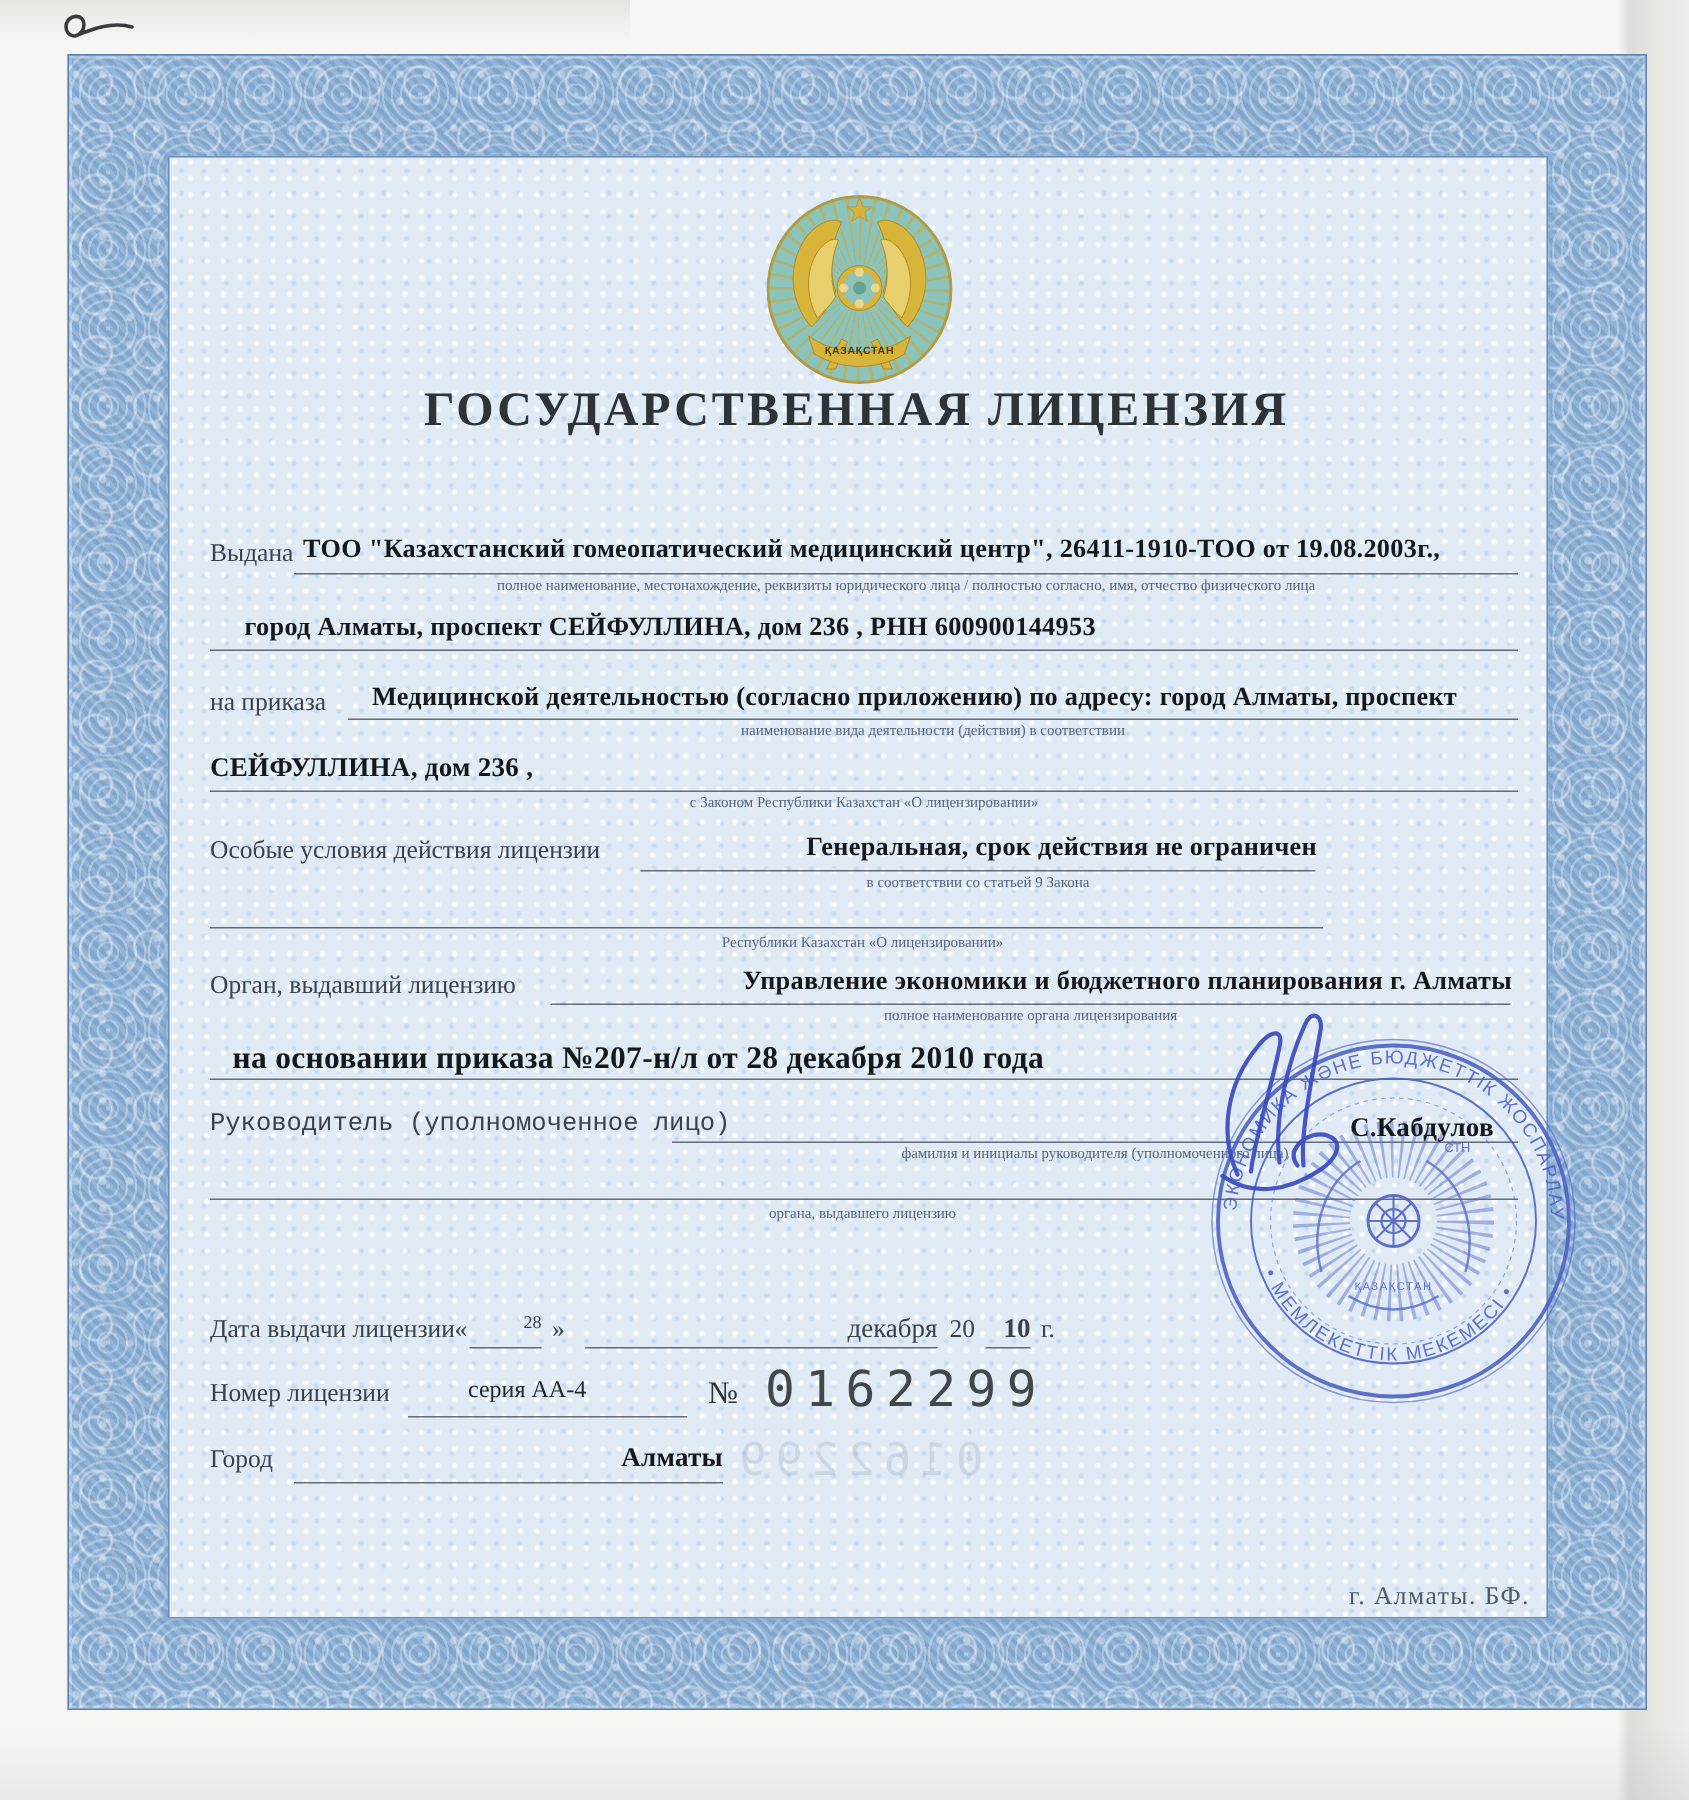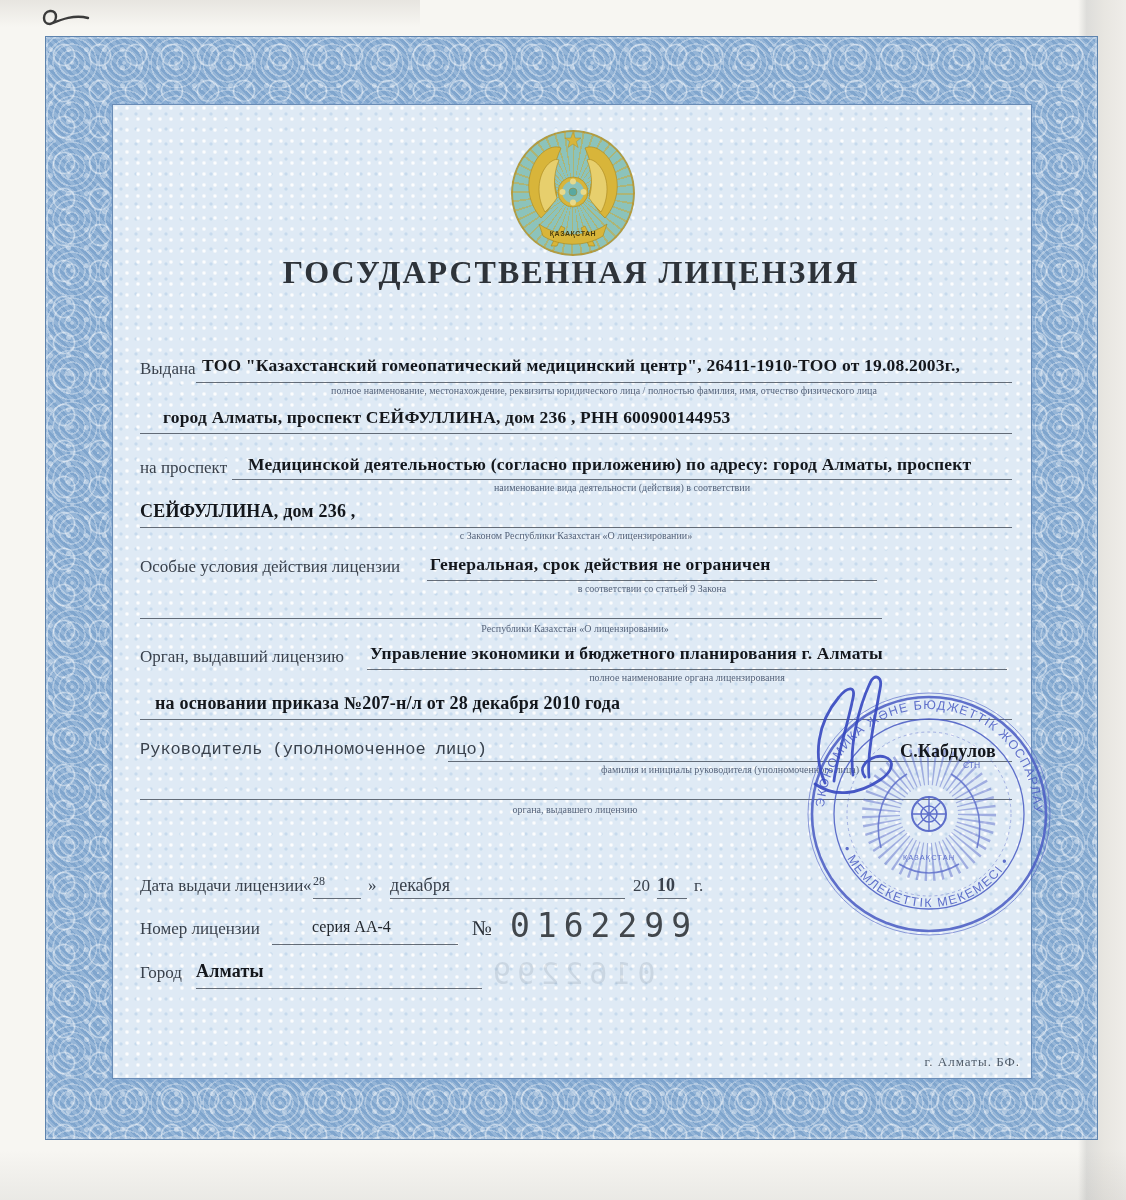--- a/index.html
+++ b/index.html
@@ -37,26 +37,26 @@
     background-size:11px 11px, 15px 15px;
     border:1px solid #6a8cb6;
     box-shadow:0 0 0 3px rgba(120,160,205,.35);
   }
   
   .label{font-size:17px;color:#39414c;white-space:nowrap;}
   .value{font-size:17.5px;font-weight:bold;color:#14171c;white-space:nowrap;letter-spacing:.2px;}
   .cap{font-size:10px;color:#55637a;text-align:center;white-space:nowrap;}
   .ul{height:1px;background:#4c5560;opacity:.85;}
   .title{font-size:32px;font-weight:bold;color:#2e3339;letter-spacing:2px;text-align:center;white-space:nowrap;}
-  .center{text-align:left;}
+  .center{text-align:right;}
   .mono{font-family:"DejaVu Sans Mono", monospace;}
   .sans{font-family:Liberation Serif, serif;margin-left:32px;}
   .ghost{opacity:.16;color:#5f7285;transform:scaleX(-1);}
   .stamp{opacity:.88;filter:blur(.3px);}
-  .footer-mark{font-size:13px;color:#4e5a68;letter-spacing:1px;}
+  .footer-mark{font-size:17px;color:#4e5a68;letter-spacing:1px;}
 </style>
 </head>
 <body>
 
 <div class="abs edge-topleft"></div>
 <div class="abs edge-right"></div>
 <div class="abs edge-bottom"></div>
 
 <svg class="abs" style="left:36px;top:2px;width:70px;height:34px;" viewBox="0 0 70 34">
   <path d="M14,22 C6,22 6,10 14,9 C22,8 22,20 14,22 C24,18 38,12 52,16" fill="none" stroke="#3b3b3b" stroke-width="2.4" stroke-linecap="round"></path>
@@ -92,26 +92,26 @@
       <text x="62" y="106" font-size="7" font-family="Liberation Sans, sans-serif" font-weight="bold" fill="#4a3c0c" text-anchor="middle" letter-spacing="0.5">ҚАЗАҚСТАН</text>
     </g>
   </svg>
 </div>
 
 <div class="abs title" style="left:112px;top:254px;width:918px;">ГОСУДАРСТВЕННАЯ ЛИЦЕНЗИЯ</div>
 
 <div class="abs label" style="left:140px;top:359px;">Выдана</div>
 <div class="abs value" style="left:202px;top:355px;">ТОО "Казахстанский гомеопатический медицинский центр", 26411-1910-ТОО от 19.08.2003г.,</div>
 <div class="abs ul" style="left:196px;top:382px;width:816px;"></div>
-<div class="abs cap" style="left:196px;top:385px;width:816px;">полное наименование, местонахождение, реквизиты юридического лица / полностью фамилия, имя, отчество физического лица</div>
+<div class="abs cap" style="left:196px;top:385px;width:816px;">полное наименование, местонахождение, реквизиты юридического лица / полностью согласно, имя, отчество физического лица</div>
 
 <div class="abs value" style="left:163px;top:407px;">город Алматы, проспект СЕЙФУЛЛИНА,  дом 236 , РНН 600900144953</div>
 <div class="abs ul" style="left:140px;top:433px;width:872px;"></div>
 
-<div class="abs label" style="left:140px;top:458px;">на проспект</div>
+<div class="abs label" style="left:140px;top:458px;">на приказа</div>
 <div class="abs value" style="left:248px;top:454px;">Медицинской деятельностью (согласно приложению) по адресу: город Алматы, проспект</div>
 <div class="abs ul" style="left:232px;top:479px;width:780px;"></div>
 <div class="abs cap" style="left:232px;top:482px;width:780px;">наименование вида деятельности (действия) в соответствии</div>
 
 <div class="abs value" style="left:140px;top:501px;font-size:18px;">СЕЙФУЛЛИНА,  дом 236 ,</div>
 <div class="abs ul" style="left:140px;top:527px;width:872px;"></div>
 <div class="abs cap" style="left:140px;top:530px;width:872px;">с Законом Республики Казахстан «О лицензировании»</div>
 
 <div class="abs label" style="left:140px;top:557px;">Особые условия действия лицензии</div>
 <div class="abs value center" style="left:430px;top:554px;width:448px;">Генеральная, срок действия не ограничен</div>
@@ -119,21 +119,21 @@
 <div class="abs cap" style="left:427px;top:583px;width:450px;">в соответствии со статьей 9 Закона</div>
 
 <div class="abs ul" style="left:140px;top:618px;width:742px;"></div>
 <div class="abs cap" style="left:205px;top:623px;width:740px;">Республики Казахстан «О лицензировании»</div>
 
 <div class="abs label" style="left:140px;top:647px;">Орган, выдавший лицензию</div>
 <div class="abs value center" style="left:370px;top:643px;width:638px;">Управление экономики и бюджетного планирования г. Алматы</div>
 <div class="abs ul" style="left:367px;top:669px;width:640px;"></div>
 <div class="abs cap" style="left:367px;top:672px;width:640px;">полное наименование органа лицензирования</div>
 
-<div class="abs value" style="left:155px;top:693px;font-size:18px;">на основании приказа №207-н/л от 28 декабря 2010 года</div>
+<div class="abs value" style="left:155px;top:693px;font-size:21px;">на основании приказа №207-н/л от 28 декабря 2010 года</div>
 <div class="abs ul" style="left:140px;top:719px;width:872px;"></div>
 
 <div class="abs label" style="left:140px;top:740px;font-family:Liberation Mono, monospace;">Руководитель (уполномоченное лицо)</div>
 <div class="abs ul" style="left:448px;top:761px;width:564px;"></div>
 <div class="abs cap" style="left:448px;top:764px;width:564px;">фамилия и инициалы руководителя (уполномоченного лица)</div>
 
 <div class="abs ul" style="left:140px;top:799px;width:872px;"></div>
 <div class="abs cap" style="left:195px;top:804px;width:760px;">органа, выдавшего лицензию</div>
 
 <svg class="abs stamp" style="left:803px;top:688px;width:252px;height:252px;z-index:5;" viewBox="0 0 252 252">

